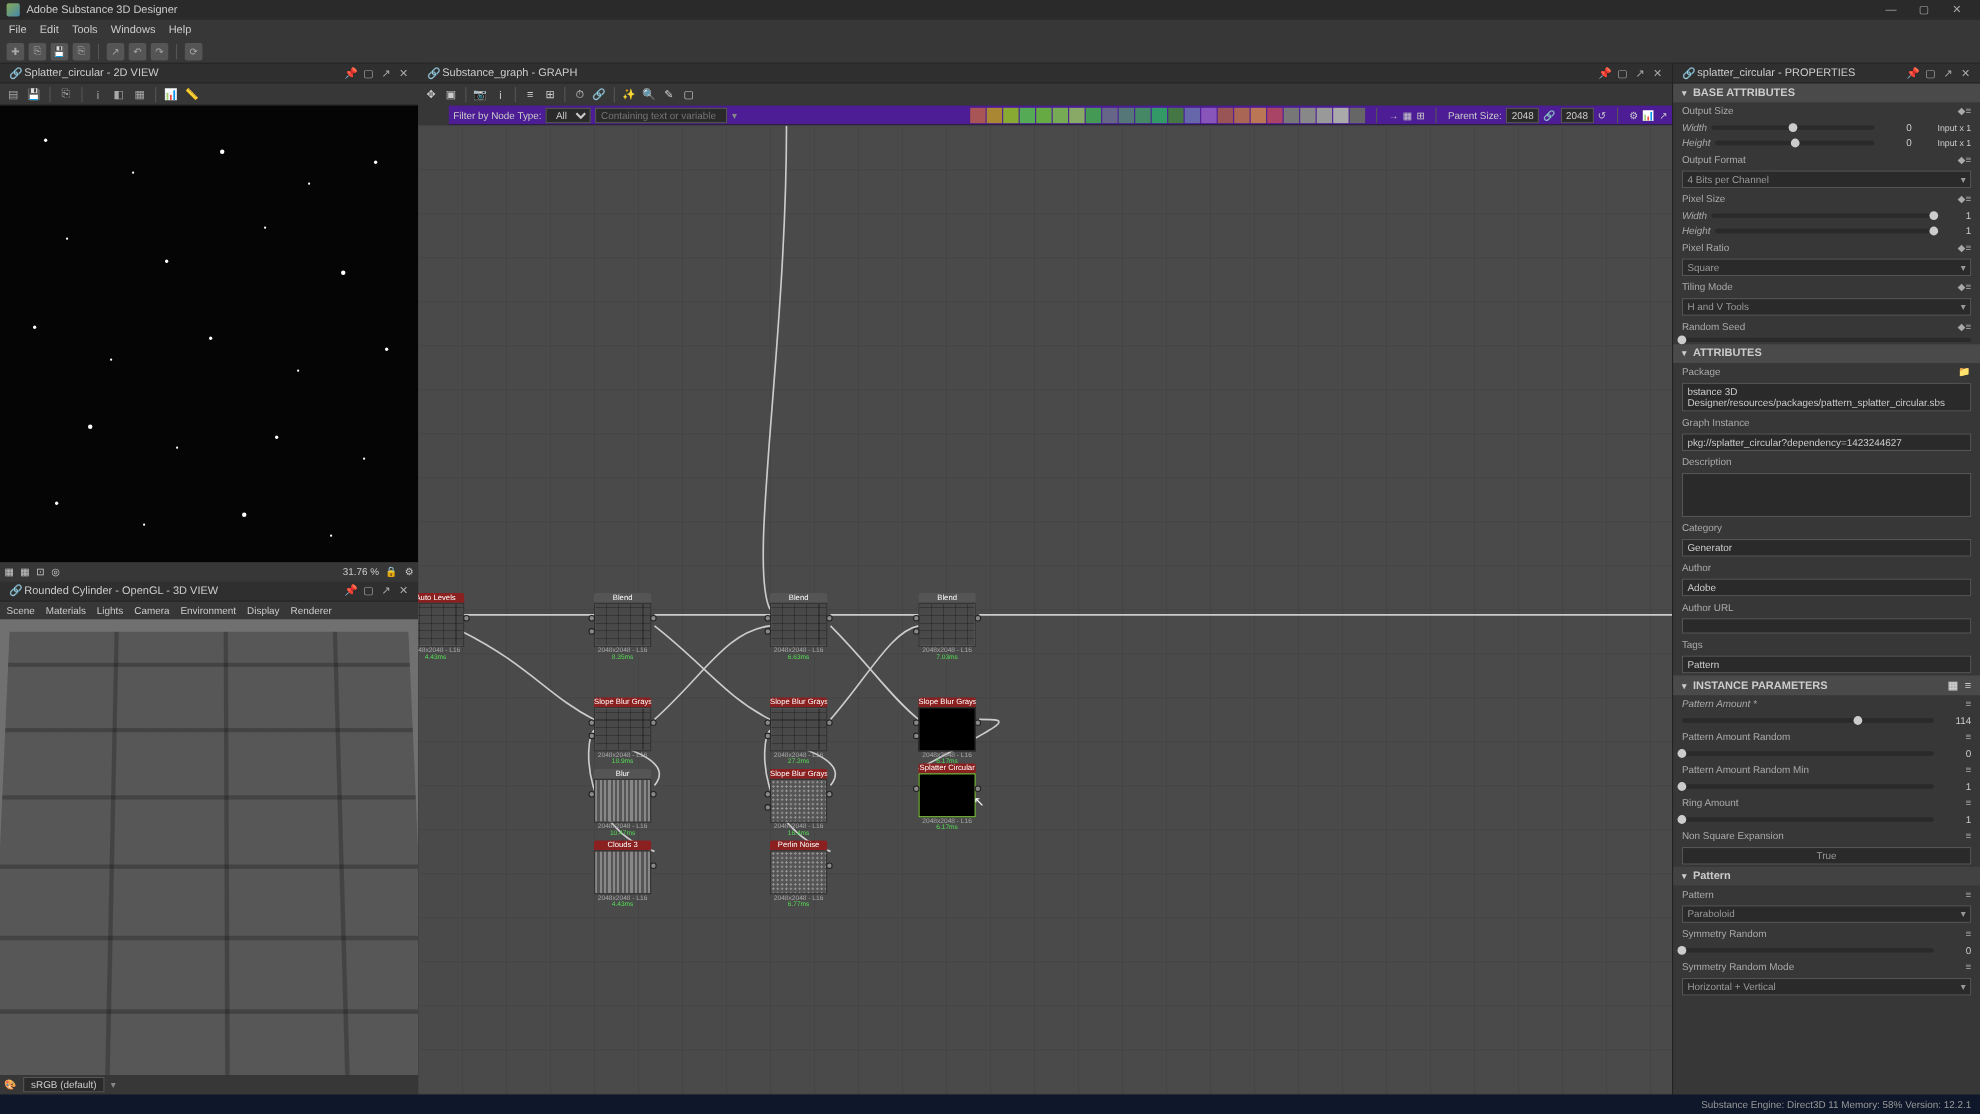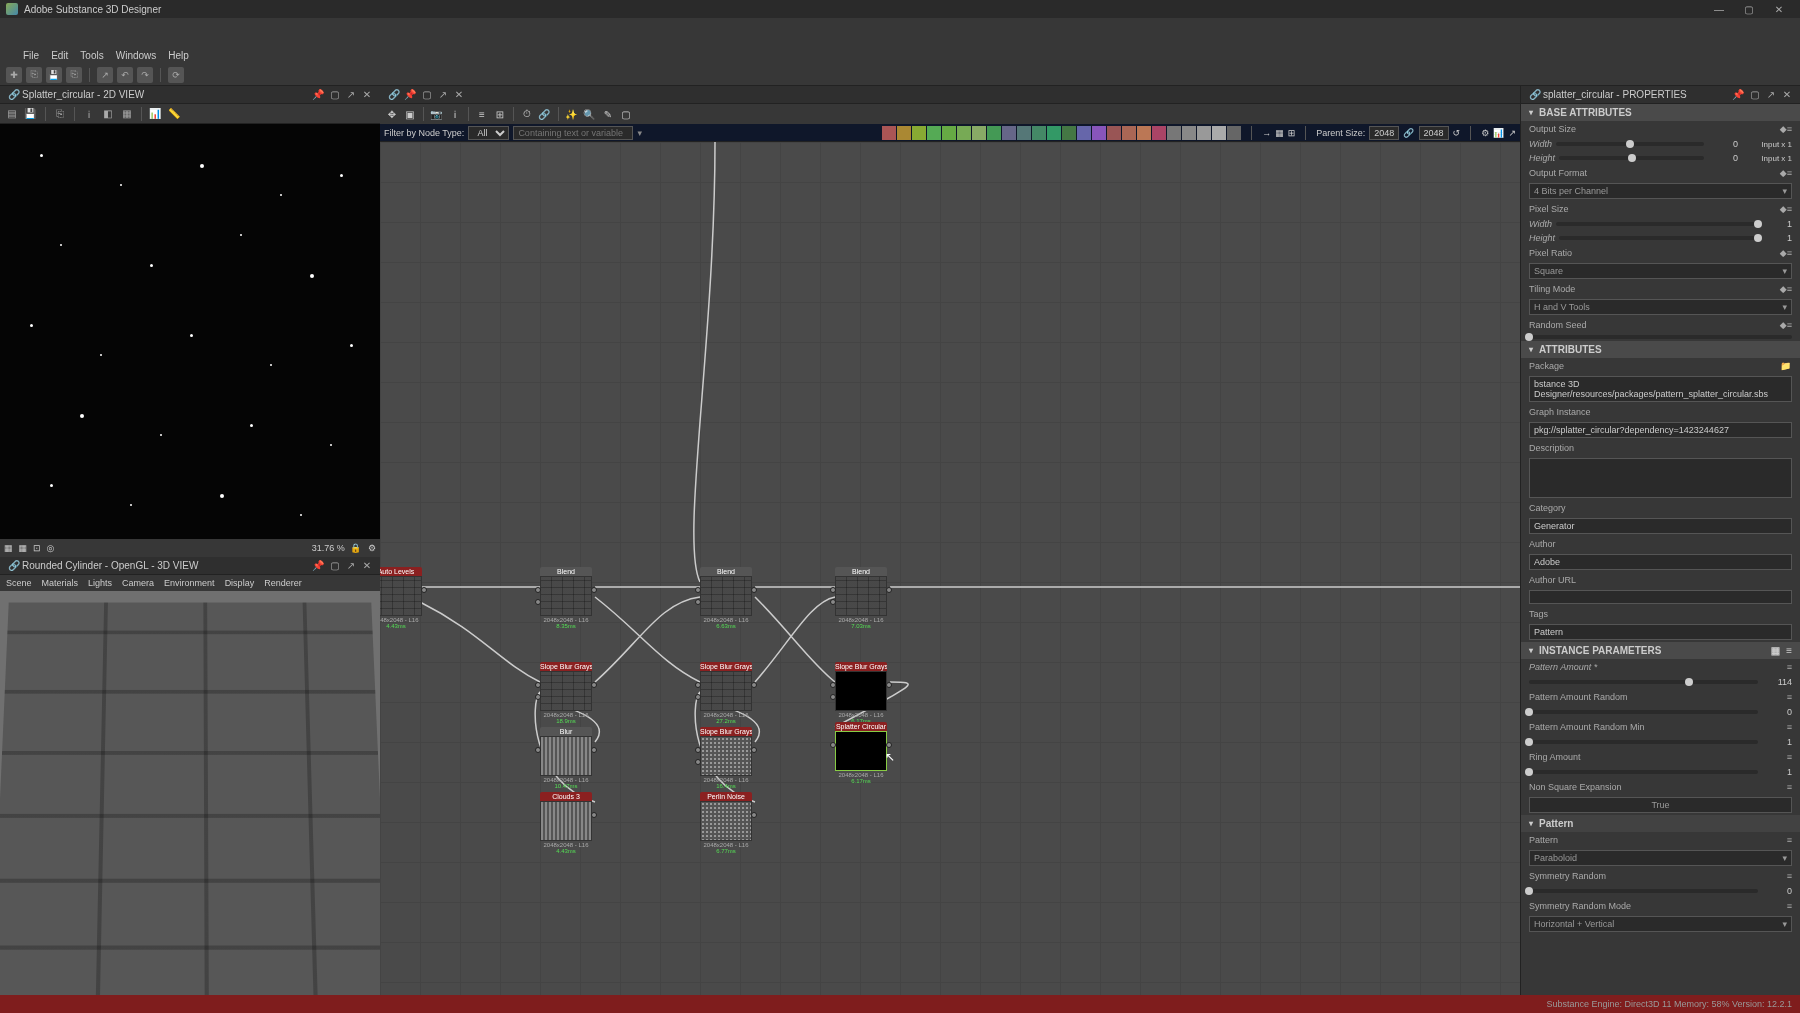--- a/index.html
+++ b/index.html
@@ -5,21 +5,21 @@
 * { margin: 0; padding: 0; box-sizing: border-box; font-family: "Segoe UI", Tahoma, sans-serif; }
 body { background: #373737; color: #ccc; font-size: 10px; overflow: hidden; width: 1800px; height: 1013px; }
 
 
 .titlebar { background: #2a2a2a; height: 18px; display: flex; align-items: center; padding: 0 6px; font-size: 10px; }
 .titlebar .logo { width: 12px; height: 12px; background: linear-gradient(135deg,#8a5,#48a); margin-right: 6px; border-radius: 2px; }
 .titlebar .spacer { flex: 1; }
 .titlebar .winbtn { width: 30px; height: 18px; display: flex; align-items: center; justify-content: center; color: #aaa; cursor: pointer; }
 
 
-.menubar { background: #373737; height: 18px; display: flex; align-items: center; padding: 0 23px; gap: 12px; font-size: 10px; margin-top: 28px; }
+.menubar { background: #373737; height: 18px; display: flex; align-items: center; padding: 0 8px; gap: 12px; font-size: 10px; }
 .menubar span { cursor: pointer; color: #ccc; }
 
 
 .maintoolbar { background: #373737; height: 22px; display: flex; align-items: center; padding: 0 6px; gap: 4px; border-bottom: 1px solid #222; }
 .maintoolbar .tb { width: 16px; height: 16px; background: #555; border-radius: 2px; cursor: pointer; display:flex; align-items:center; justify-content:center; color:#aaa; font-size:9px;}
 .maintoolbar .sep { width: 1px; height: 14px; background: #555; margin: 0 3px; }
 
 
 .layout { display: grid; grid-template-columns: 380px 1fr 280px; grid-template-rows: 1fr; height: calc(1013px - 58px - 18px); }
 
@@ -40,21 +40,21 @@
 .view3d-header { background:#2f2f2f; }
 .view3d-menubar { background:#373737; height:16px; display:flex; align-items:center; padding:0 6px; gap:10px; font-size:9px;}
 .view3d { flex:1; background:#707070; position:relative; overflow:hidden;}
 .view3d-footer { background:#373737; height:18px; display:flex; align-items:center; padding:0 4px; gap:6px; font-size:9px;}
 
 
 .centercol { display:flex; flex-direction:column; background:#373737; }
 .graph-toolbar { background:#373737; height:20px; display:flex; align-items:center; padding:0 4px; gap:2px;}
 .graph-toolbar .tb { width:16px; height:16px; cursor:pointer; display:flex; align-items:center; justify-content:center;}
 .graph-toolbar .sep { width:1px; height:14px; background:#555; margin:0 3px;}
-.graph-filterbar { background:#0f172a; height:18px; display:flex; align-items:center; padding:0 4px; gap:4px; font-size:9px; border-bottom:1px solid #222;}
+.graph-filterbar { background:#4c1d95; height:18px; display:flex; align-items:center; padding:0 4px; gap:4px; font-size:9px; border-bottom:1px solid #222;margin-left:28px;}
 .graph-filterbar select, .graph-filterbar input { background:#2a2a2a; border:1px solid #555; color:#ccc; font-size:9px; height:14px; padding:0 4px;}
 .graph-filterbar .spacer{flex:1;}
 .graph-filterbar .swatch{width:14px;height:14px;cursor:pointer;}
 .graph-canvas { flex:1; background:#4a4a4a; position:relative; overflow:hidden;
   background-image: linear-gradient(#444 1px, transparent 1px), linear-gradient(90deg, #444 1px, transparent 1px);
   background-size: 40px 40px;
 }
 
 
 .rightcol { display:flex; flex-direction:column; background:#373737; border-left:1px solid #222; overflow-y:auto;}
@@ -81,21 +81,21 @@
 .node .thumb.stripes { background: repeating-linear-gradient(90deg,#888 0 2px,#555 2px 4px);}
 .node .info { font-size:6px; color:#aaa; text-align:center; margin-top:1px;}
 .node .timing { font-size:6px; color:#5d5; text-align:center;}
 .node .port { position:absolute; width:6px; height:6px; background:#888; border-radius:50%; border:1px solid #222;}
 .node .port.l1 { left:-6px; top:10px;}
 .node .port.l2 { left:-6px; top:22px;}
 .node .port.r1 { right:-6px; top:10px;}
 .node.selected .thumb { border:1px solid #8c4;}
 
 
-.statusbar { position:absolute; bottom:0; left:0; right:0; height:18px; background:#7f1d1d; display:flex; align-items:center; padding:0 8px; font-size:9px; color:#999;}
+.statusbar { position:absolute; bottom:0; left:0; right:0; height:18px; background:#0f172a; display:flex; align-items:center; padding:0 8px; font-size:9px; color:#999;}
 .statusbar .spacer{flex:1;}
 
 
 .dot { position:absolute; background:#fff; border-radius:50%;}
 
 svg.wire { position:absolute; top:0; left:0; width:100%; height:100%; pointer-events:none;}
 svg.wire path { stroke:#ccc; stroke-width:1.5; fill:none;}
 
 .swatch-row { display:flex; gap:1px;}
 </style>
@@ -223,20 +223,21 @@
   <div class="view3d-footer">
     <div class="tb">🎨</div>
     <span style="background:#2a2a2a;padding:1px 6px;border:1px solid #555;">sRGB (default)</span>
     <span style="color:#888">▾</span>
   </div>
 </div>
 
 <div class="centercol">
   <div class="panel-header">
     <span class="ph-icon">🔗</span>
+    <span class="ph-title">Substance_graph - GRAPH</span>
     <span class="ph-icon">📌</span>
     <span class="ph-icon">▢</span>
     <span class="ph-icon">↗</span>
     <span class="ph-icon">✕</span>
   </div>
   <div class="graph-toolbar">
     <div class="tb">✥</div>
     <div class="tb">▣</div>
     <div class="sep"></div>
     <div class="tb">📷</div>

